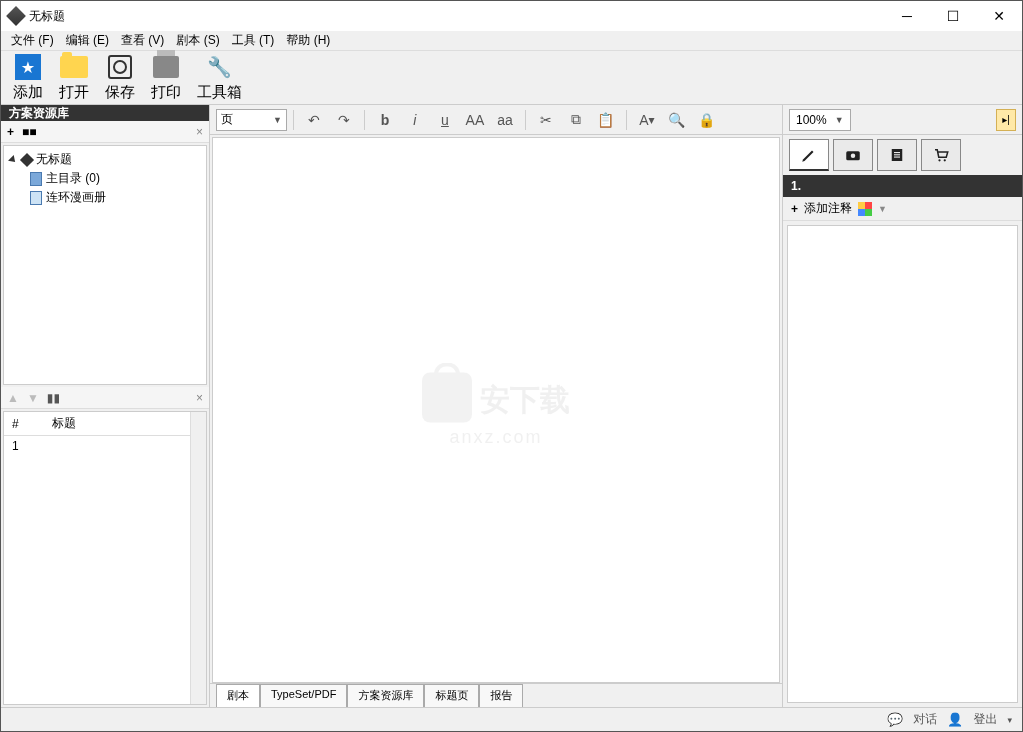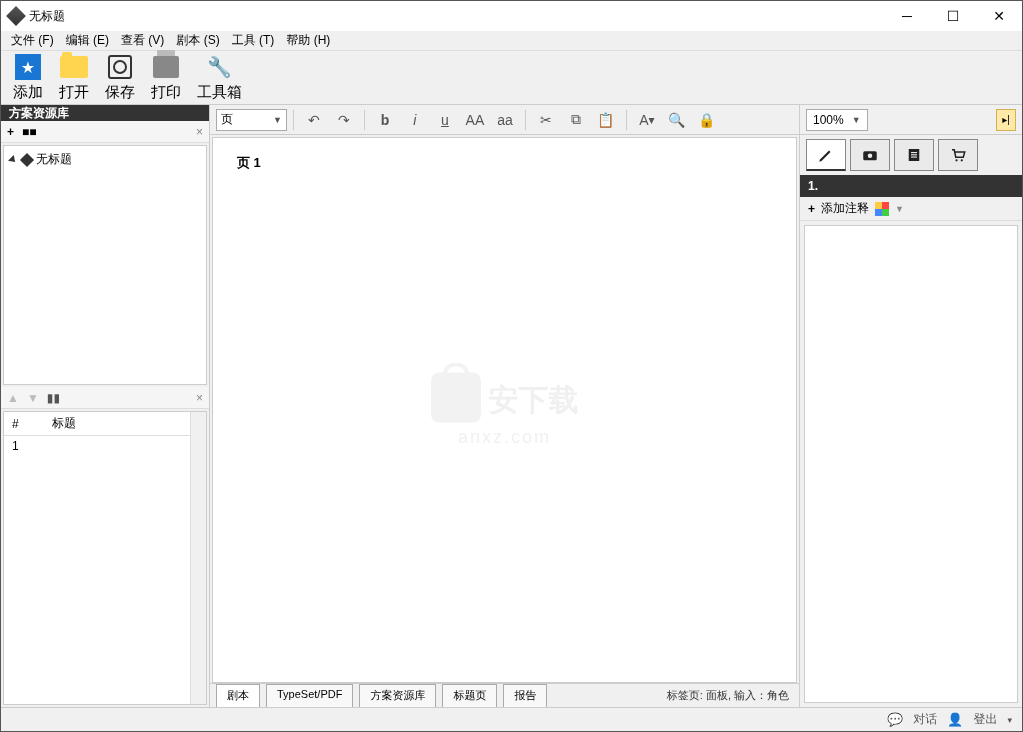--- a/index.html
+++ b/index.html
@@ -53,25 +53,25 @@
 .fmt-btn{width:28px;height:24px;display:flex;align-items:center;justify-content:center;color:#555;font-size:14px}
 .fmt-sep{width:1px;height:20px;background:#ccc;margin:0 4px}
 .editor{flex:1;background:#fff;margin:2px 2px 0 2px;border:1px solid #ccc;padding:16px 24px;position:relative;overflow:hidden}
 .editor .pg-label{font-weight:bold;font-size:13px}
 .watermark{position:absolute;left:50%;top:50%;transform:translate(-50%,-50%);opacity:0.12;text-align:center;pointer-events:none}
 .watermark .bag{width:50px;height:50px;background:#999;border-radius:8px;margin:0 auto 4px;position:relative}
 .watermark .bag:before{content:"";position:absolute;top:-10px;left:12px;right:12px;height:14px;border:4px solid #999;border-bottom:none;border-radius:12px 12px 0 0}
 .watermark .zh{font-size:30px;color:#888;font-weight:bold}
 .watermark .en{font-size:18px;color:#888;letter-spacing:2px}
 .bottom-tabs{height:24px;background:#f0f0f0;border-top:1px solid #ccc;display:flex;align-items:stretch;padding-left:6px}
-.bottom-tabs .tab{padding:3px 10px;border:1px solid #aaa;border-bottom:none;background:#f8f8f8;margin-right:6px;font-size:11px}
+.bottom-tabs .tab{padding:3px 10px;border:1px solid #aaa;border-bottom:none;background:#f8f8f8;margin-right:0;font-size:11px}
 .bottom-tabs .tab.active{background:#fff}
 .bottom-tabs .spacer{flex:1}
 .bottom-tabs .info{padding:4px 10px;font-size:11px;color:#333}
-.right-col{width:223px;background:#f0f0f0;display:flex;flex-direction:column;border-left:1px solid #ccc}
+.right-col{width:240px;background:#f0f0f0;display:flex;flex-direction:column;border-left:1px solid #ccc}
 .zoom-row{height:30px;display:flex;align-items:center;padding:0 6px;border-bottom:1px solid #ccc}
 .zoom-sel{height:22px;border:1px solid #aaa;background:#fff;padding:0 6px;display:flex;align-items:center;gap:8px}
 .zoom-row .collapse{margin-left:auto;width:20px;height:22px;background:#ffe9a8;border:1px solid #d4b055;display:flex;align-items:center;justify-content:center;font-size:10px}
 .side-tabs{height:40px;display:flex;align-items:center;padding:4px 6px;gap:4px}
 .side-tab{width:40px;height:32px;border:1px solid #888;background:#eaeaea;display:flex;align-items:center;justify-content:center;font-size:18px}
 .side-tab.active{background:#fff;border-bottom:2px solid #333}
 .note-header{background:#333;color:#fff;height:22px;display:flex;align-items:center;padding:0 8px;font-weight:bold}
 .note-tools{height:24px;display:flex;align-items:center;padding:0 8px;gap:6px;border-bottom:1px solid #ddd}
 .note-tools .plus{font-weight:bold}
 .color-grid{width:14px;height:14px;background:conic-gradient(#f44 0 25%,#4c4 0 50%,#48f 0 75%,#fc4 0)}
@@ -143,20 +143,28 @@
       <span style="font-weight:bold">+</span>
       <span>■■</span>
       <span class="x">×</span>
     </div>
     <div class="tree">
       <div class="tree-row">
         <div class="tri"></div>
         <div class="diamond"></div>
         <span>无标题</span>
       </div>
+      <div class="tree-row indent">
+        <div class="doc-ico"></div>
+        <span>主目录 (0)</span>
+      </div>
+      <div class="tree-row indent">
+        <div class="doc-ico lt"></div>
+        <span>连环漫画册</span>
+      </div>
     </div>
 
     <div class="left-bottom">
       <div class="page-tools">
         <span class="gray">▲</span>
         <span class="gray">▼</span>
         <span style="color:#555">▮▮</span>
         <span class="x">×</span>
       </div>
       <div class="page-table">
@@ -195,37 +203,35 @@
       <div class="fmt-sep"></div>
       <div class="fmt-btn">✂</div>
       <div class="fmt-btn">⧉</div>
       <div class="fmt-btn">📋</div>
       <div class="fmt-sep"></div>
       <div class="fmt-btn">A<small>▾</small></div>
       <div class="fmt-btn">🔍</div>
       <div class="fmt-btn">🔒</div>
     </div>
     <div class="editor">
-      <div class="pg-label">页  1</div>
       <div class="watermark">
         <div style="display:flex;align-items:center;gap:8px">
           <div class="bag"></div>
           <div class="zh">安下载</div>
         </div>
         <div class="en">anxz.com</div>
       </div>
     </div>
     <div class="bottom-tabs">
       <div class="tab active">剧本</div>
       <div class="tab">TypeSet/PDF</div>
       <div class="tab">方案资源库</div>
       <div class="tab">标题页</div>
       <div class="tab">报告</div>
       <div class="spacer"></div>
-      <div class="info">标签页: 面板, 输入：角色</div>
     </div>
   </div>
 
   <div class="right-col">
     <div class="zoom-row">
       <div class="zoom-sel">
         <span>100%</span>
         <span class="arr" style="font-size:9px;color:#555">▼</span>
       </div>
       <div class="collapse">▸|</div>

